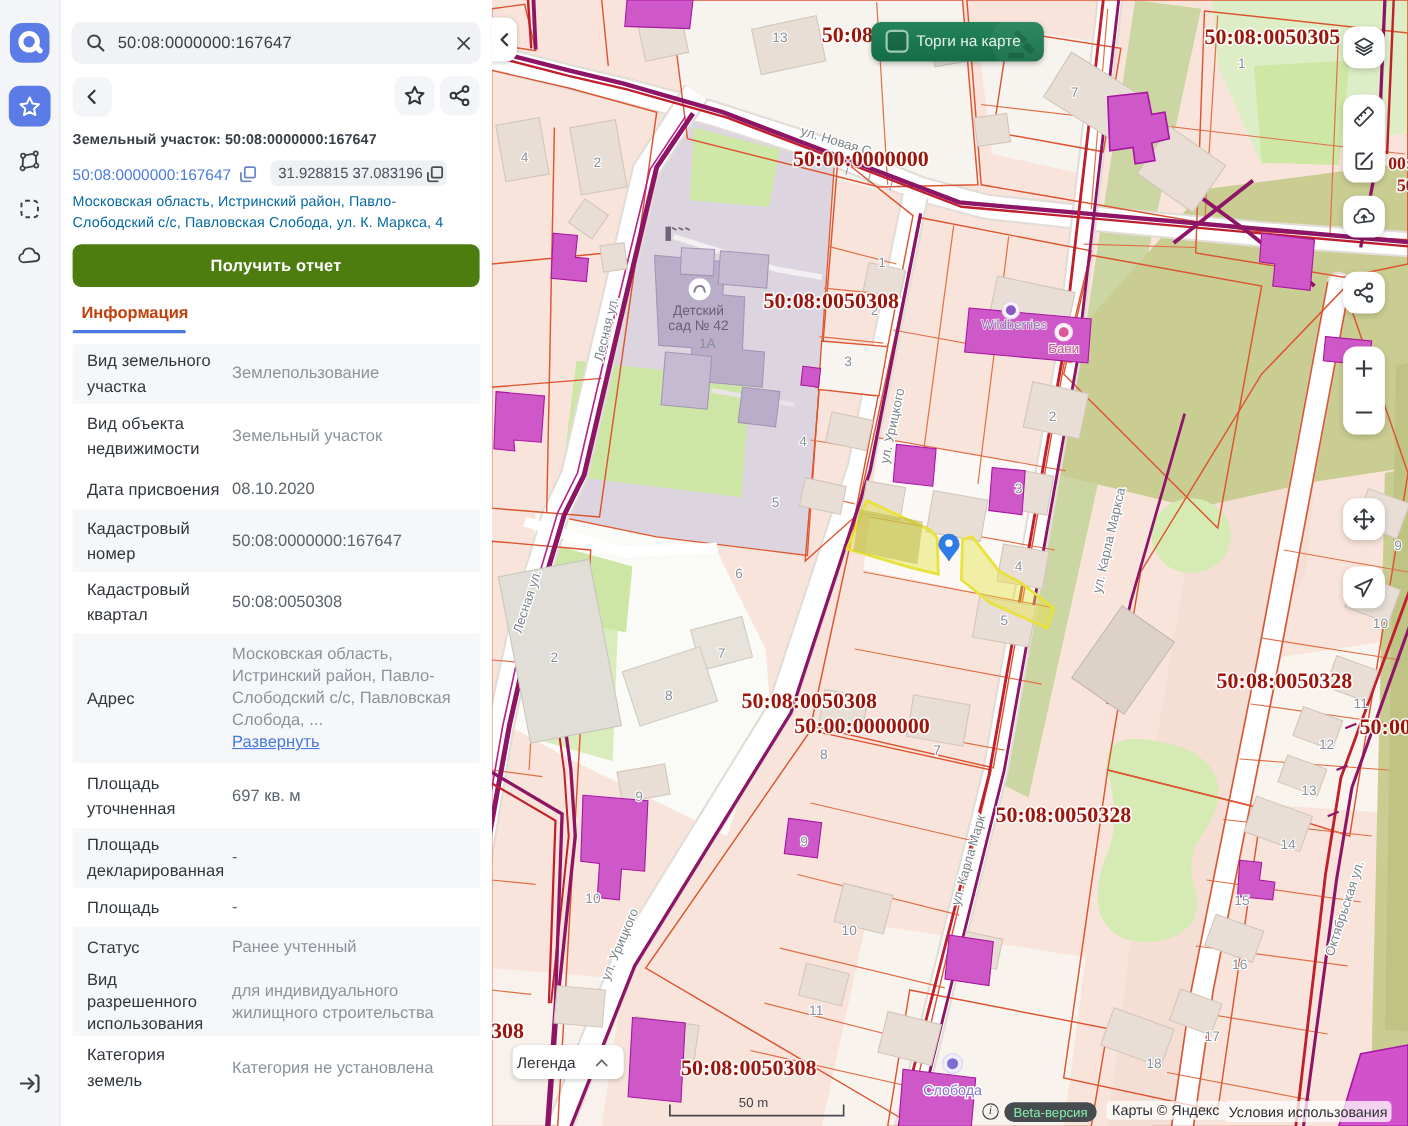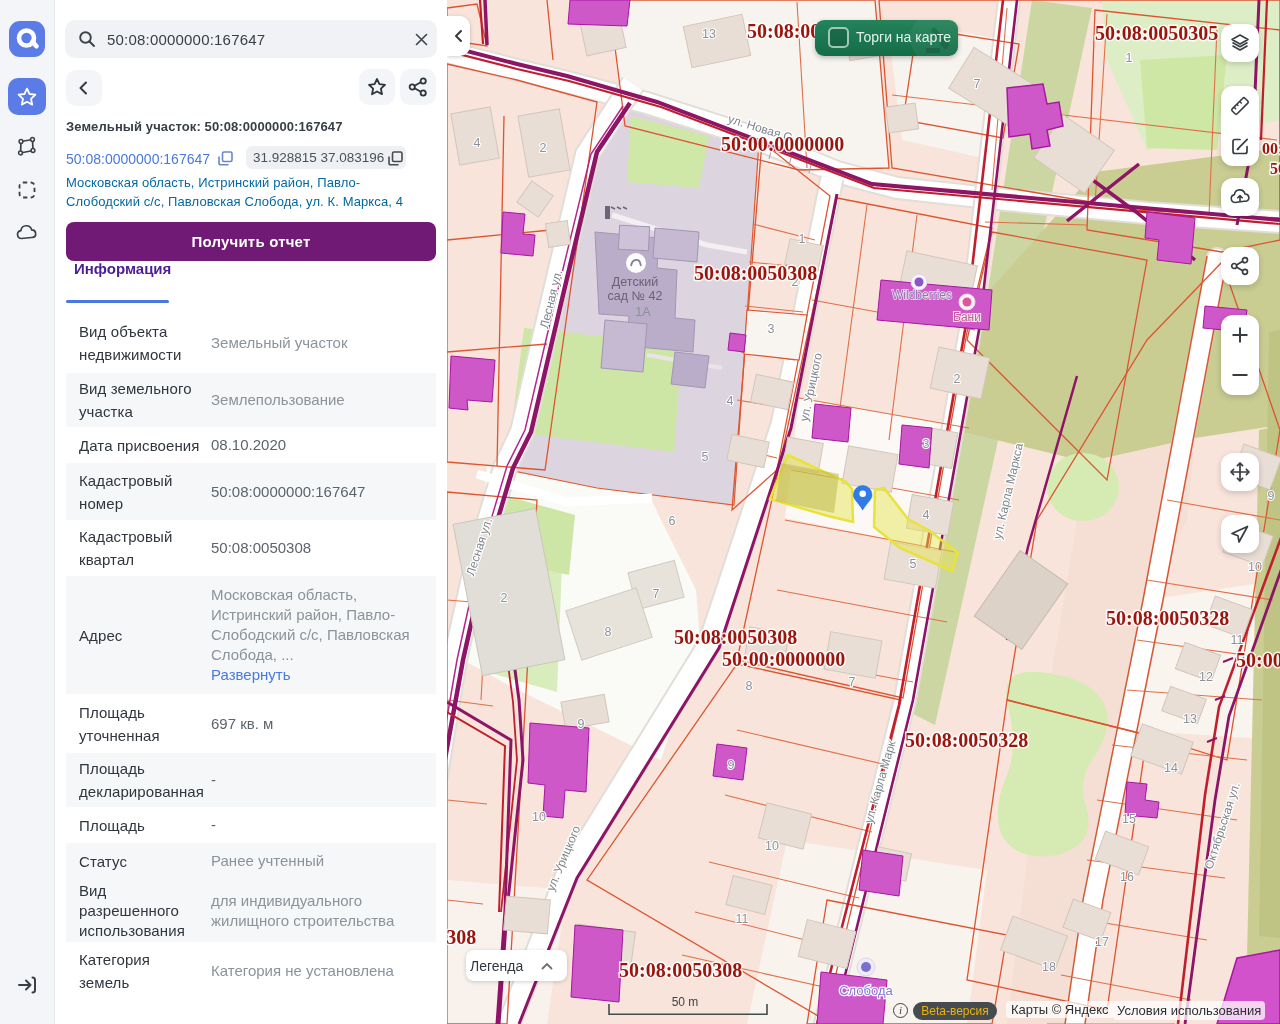--- a/index.html
+++ b/index.html
@@ -10,41 +10,41 @@
 .railbtn{position:absolute;left:8px;width:38px;height:37px;border-radius:10px;display:flex;align-items:center;justify-content:center}
 .railbtn.active{background:#5b7ce6}
 .panel{position:absolute;left:55px;top:0;width:392px;height:1024px;background:#fff;z-index:20}
 .search{position:absolute;left:10px;top:20px;width:372px;height:38px;background:#f1f2f5;border-radius:10px;box-sizing:border-box}
 .search .txt{position:absolute;left:42px;top:11px;font-size:15px;color:#3a4046;letter-spacing:.2px}
 .sqbtn{position:absolute;width:36px;height:36px;background:#f4f5f8;border-radius:10px;display:flex;align-items:center;justify-content:center}
 .title{position:absolute;left:11px;top:119px;width:380px;font-size:13px;font-weight:bold;color:#383e46;letter-spacing:.1px}
 .cadlink{position:absolute;left:11px;top:151px;font-size:14px;color:#4879e0}
 .chip{position:absolute;left:191px;top:146px;width:160px;height:23px;background:#eef0f3;border-radius:6px;font-size:14px;color:#4a5158}
 .addr{position:absolute;left:11px;top:173px;width:362px;font-size:13px;line-height:19px;color:#0369a1;letter-spacing:.1px}
-.greenbtn{position:absolute;left:11px;top:222px;width:370px;height:39px;background:#701a75;border-radius:8px;color:#fff;font-size:15px;font-weight:bold;display:flex;align-items:center;justify-content:center;letter-spacing:.2px}
-.tab{position:absolute;left:19px;top:260px;font-size:15px;font-weight:bold;color:#4c1d95}
+.greenbtn{position:absolute;left:11px;top:222px;width:370px;height:39px;background:#4d7c0f;border-radius:8px;color:#fff;font-size:15px;font-weight:bold;display:flex;align-items:center;justify-content:center;letter-spacing:.2px}
+.tab{position:absolute;left:19px;top:276px;font-size:15px;font-weight:bold;color:#c2410c}
 .tabline{position:absolute;left:11px;top:300px;width:103px;height:3px;background:#4879e0;border-radius:2px}
 .tbl{position:absolute;left:11px;top:313px;width:370px}
 .row{display:flex;align-items:center;box-sizing:border-box;padding-left:13px}
 .row.g{background:#f6f7f9}
 .lab{width:118px;flex:0 0 118px;margin-right:14px;font-size:15px;line-height:23px;color:#30363e;letter-spacing:.1px}
 .val{font-size:15px;line-height:20px;color:#8b939b}
 .val.d{color:#5c646c}
-.vlink{color:#4879e0;}
+.vlink{color:#4879e0;text-decoration:underline}
 .map{position:absolute;left:447px;top:0;width:833px;height:1024px;overflow:hidden}
 .backtab{position:absolute;left:447px;top:16px;width:23px;height:40px;background:#fff;border-radius:0 10px 10px 0;box-shadow:0 1px 4px rgba(0,0,0,.2);z-index:10;display:flex;align-items:center;justify-content:center}
-.torgi{position:absolute;left:815px;top:20px;width:143px;height:36px;background:linear-gradient(180deg,#23835a,#156c46);border-radius:9px;box-shadow:0 2px 5px rgba(0,0,0,.25);z-index:10;overflow:hidden}
+.torgi{position:absolute;left:792px;top:20px;width:157px;height:36px;background:linear-gradient(180deg,#23835a,#156c46);border-radius:9px;box-shadow:0 2px 5px rgba(0,0,0,.25);z-index:10;overflow:hidden}
 .torgi .cb{position:absolute;left:13px;top:7px;width:17px;height:17px;border:2px solid #9ec9b4;border-radius:5px;background:rgba(10,60,40,.25)}
 .torgi .t{position:absolute;left:41px;top:9px;font-size:14px;color:#e4f3ea}
 .toolbtn{position:absolute;left:1221px;width:38px;background:#fff;border-radius:12px;box-shadow:0 2px 6px rgba(0,0,0,.18);z-index:10;display:flex;flex-direction:column;align-items:center;justify-content:space-around}
 .legend{position:absolute;left:466px;top:950px;width:101px;height:31px;background:#fff;border-radius:8px;box-shadow:0 1px 4px rgba(0,0,0,.18);z-index:10}
 .legend .t{position:absolute;left:4px;top:8px;font-size:14px;color:#33383e}
 .scale{position:absolute;left:608px;top:995px;z-index:9}
 .attr{position:absolute;top:1002px;z-index:9;font-size:13px;color:#2b3034}
-.betapill{position:absolute;left:913px;top:1002px;width:84px;height:18px;border-radius:9px;background:#464b50;color:#eab308;font-size:12px;text-align:center;line-height:18px;z-index:9}
+.betapill{position:absolute;left:913px;top:1002px;width:84px;height:18px;border-radius:9px;background:#464b50;color:#86efac;font-size:12px;text-align:center;line-height:18px;z-index:9}
 .infoi{position:absolute;left:893px;top:1003px;width:15px;height:15px;border:1.5px solid #3c4247;border-radius:50%;box-sizing:border-box;z-index:9;color:#3c4247;font-size:11px;text-align:center;line-height:12px;font-family:"Liberation Serif",serif;font-style:italic}
 </style>
 </head>
 <body>
 
 <div class="map"><svg id="mapsvg" width="833" height="1024" viewBox="0 0 833 1024" xmlns="http://www.w3.org/2000/svg">
 <rect width="833" height="1024" fill="#f8e4da"></rect>
 <polygon points="160,0 428,0 442,168 350,172 178,128" fill="#f7f4f0"></polygon>
 <polygon points="440,20 560,40 545,160 455,140" fill="#f7f4f0"></polygon>
 <polygon points="352,398 522,428 508,552 338,518" fill="#fbf8f5"></polygon>
@@ -438,27 +438,27 @@
 <svg style="position:absolute;left:142px;top:5px" width="15" height="15" viewBox="0 0 15 15">
         <rect x="4.5" y="1" width="9.5" height="9.5" rx="1.5" fill="none" stroke="#464c52" stroke-width="1.6"></rect>
         <path d="M10.5 13.8 H2.8 Q1,13.8 1,12 V5.5" fill="none" stroke="#464c52" stroke-width="1.6"></path>
       </svg>
 </div>
 <div class="addr">Московская область, Истринский район, Павло-<br>Слободский с/с, Павловская Слобода, ул. К. Маркса, 4</div>
 <div class="greenbtn">Получить отчет</div>
 <div class="tab">Информация</div>
 <div class="tabline"></div>
 <div class="tbl">
+<div class="row g" style="height:54px">
+        <div class="lab">Вид земельного участка</div>
+        <div class="val">Землепользование</div>
+      </div>
 <div class="row" style="height:60px">
         <div class="lab">Вид объекта недвижимости</div>
         <div class="val">Земельный участок</div>
-      </div>
-<div class="row g" style="height:54px">
-        <div class="lab">Вид земельного участка</div>
-        <div class="val">Землепользование</div>
       </div>
 <div class="row" style="height:36px">
         <div class="lab" style="white-space:nowrap">Дата присвоения</div>
         <div class="val d">08.10.2020</div>
       </div>
 <div class="row g" style="height:57px">
         <div class="lab">Кадастровый номер</div>
         <div class="val d">50:08:0000000:167647</div>
       </div>
 <div class="row" style="height:56px">

